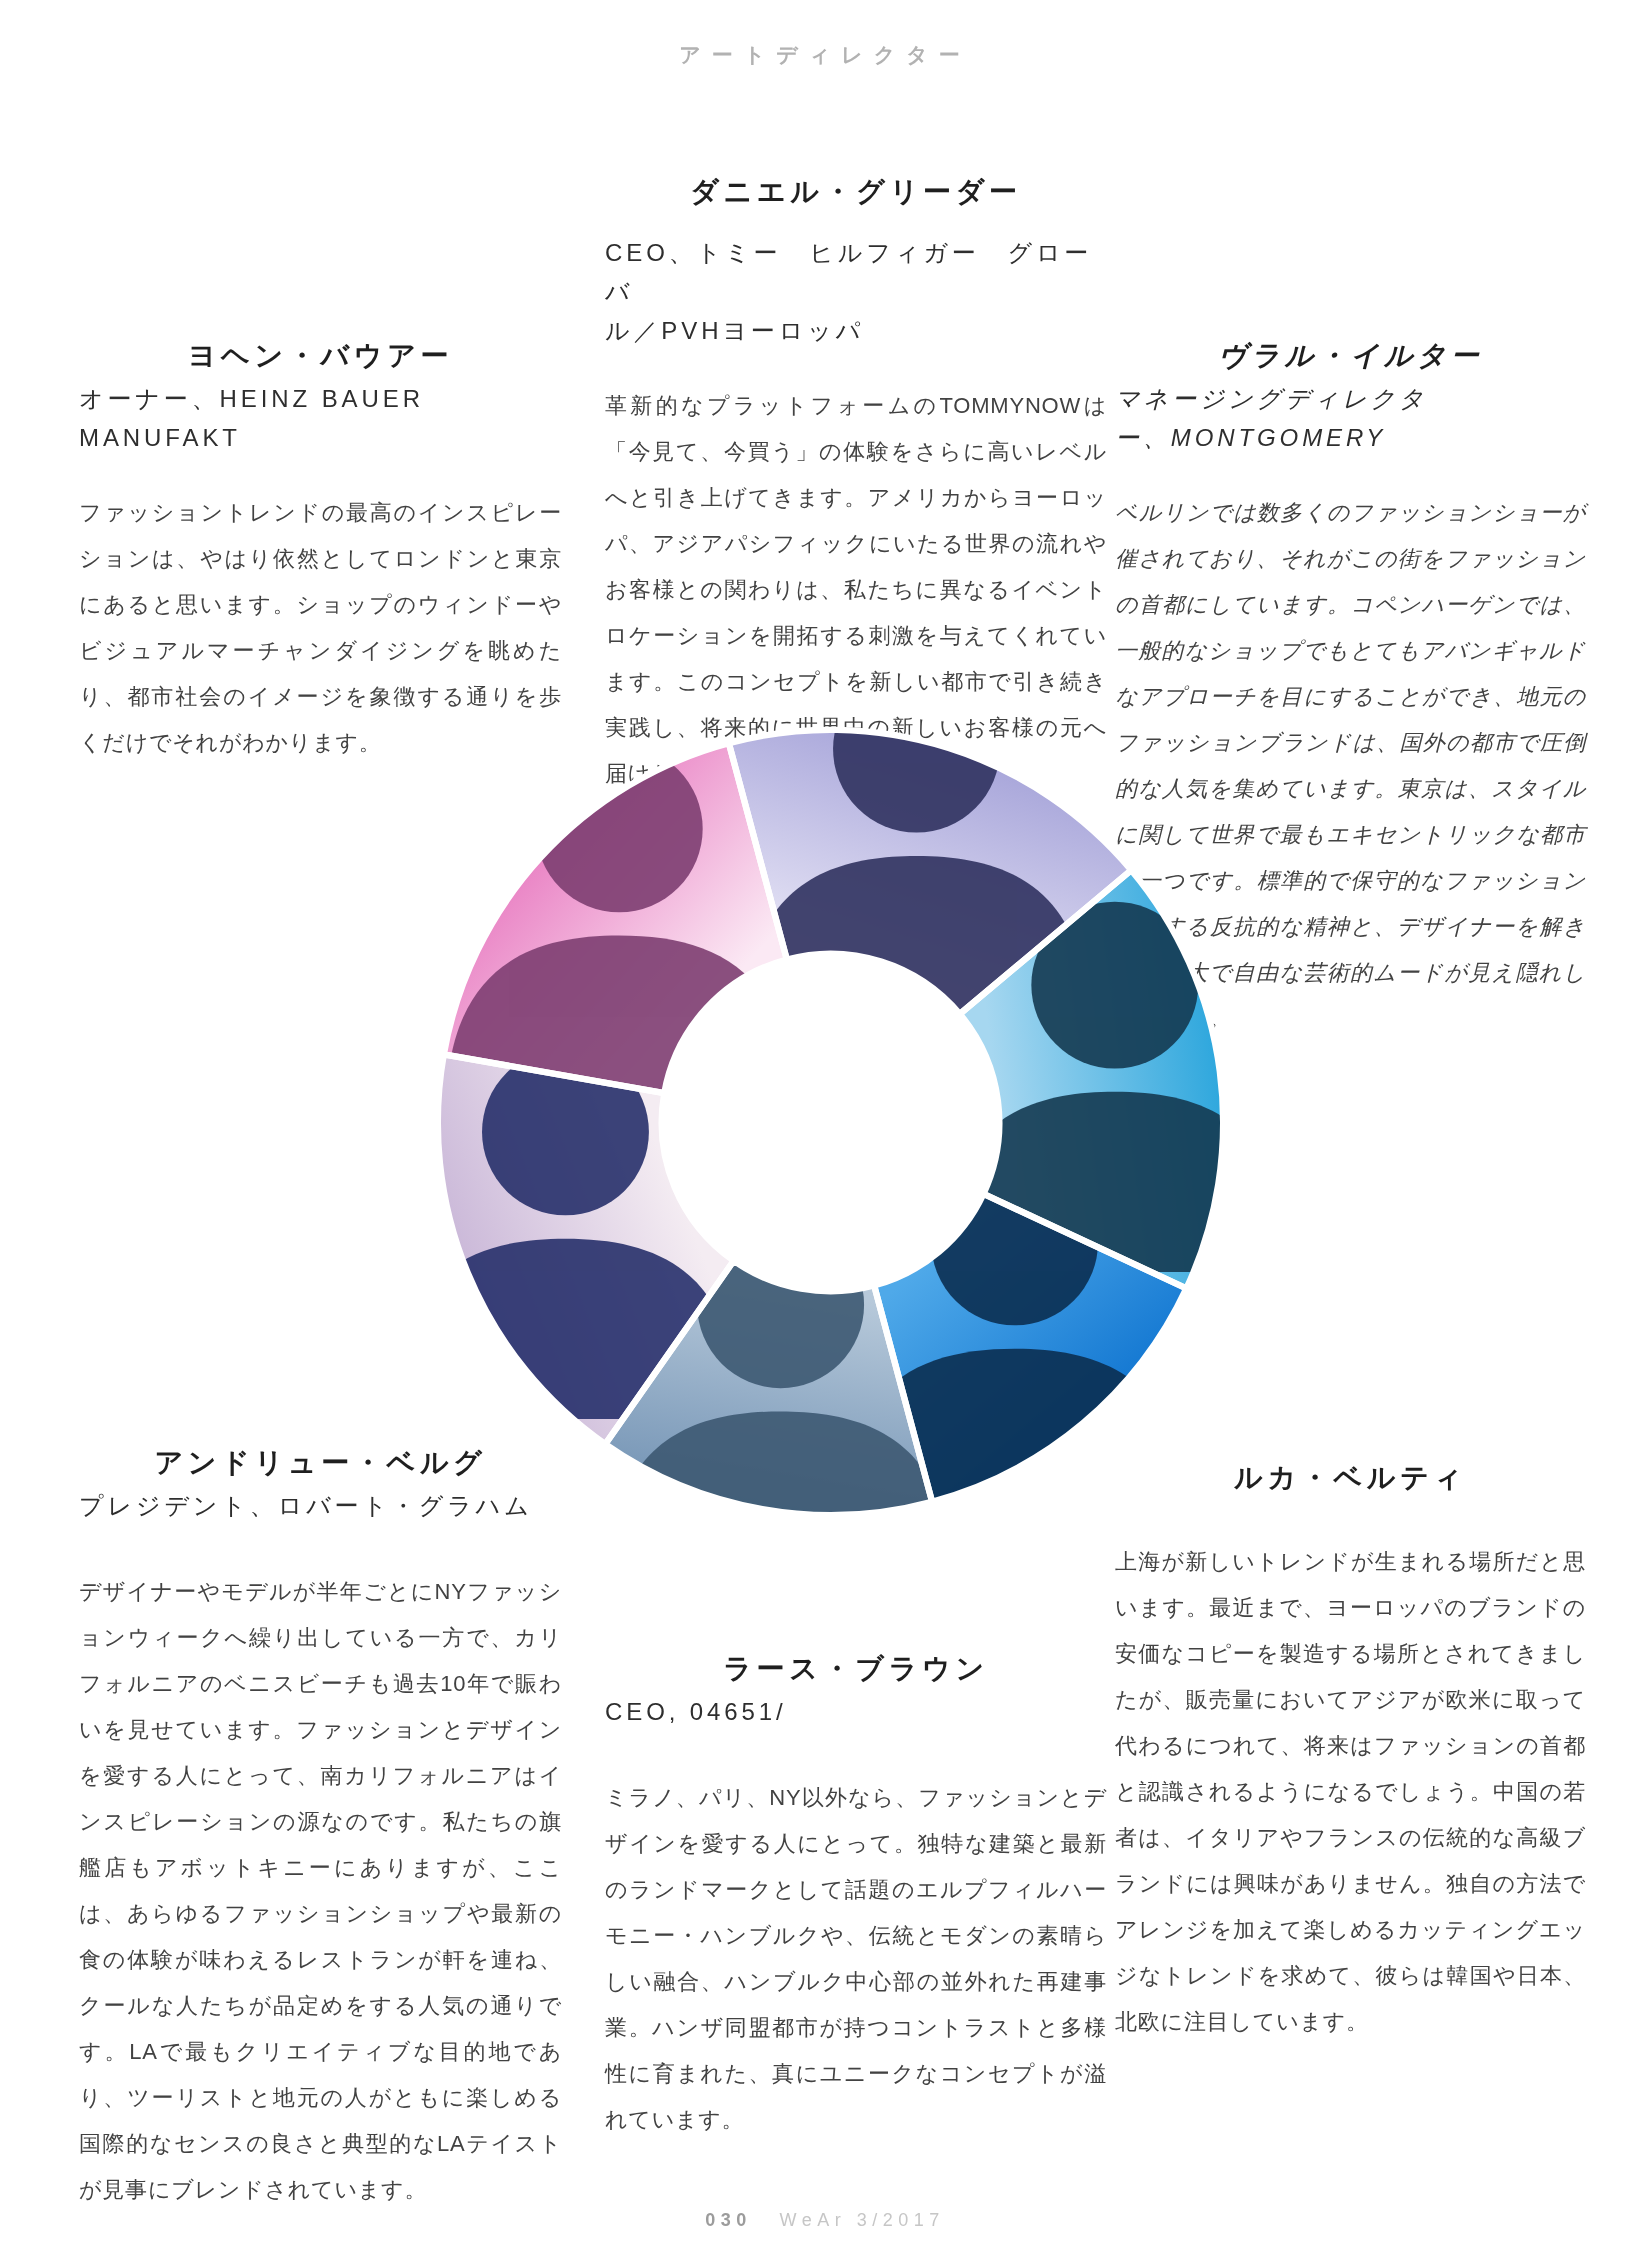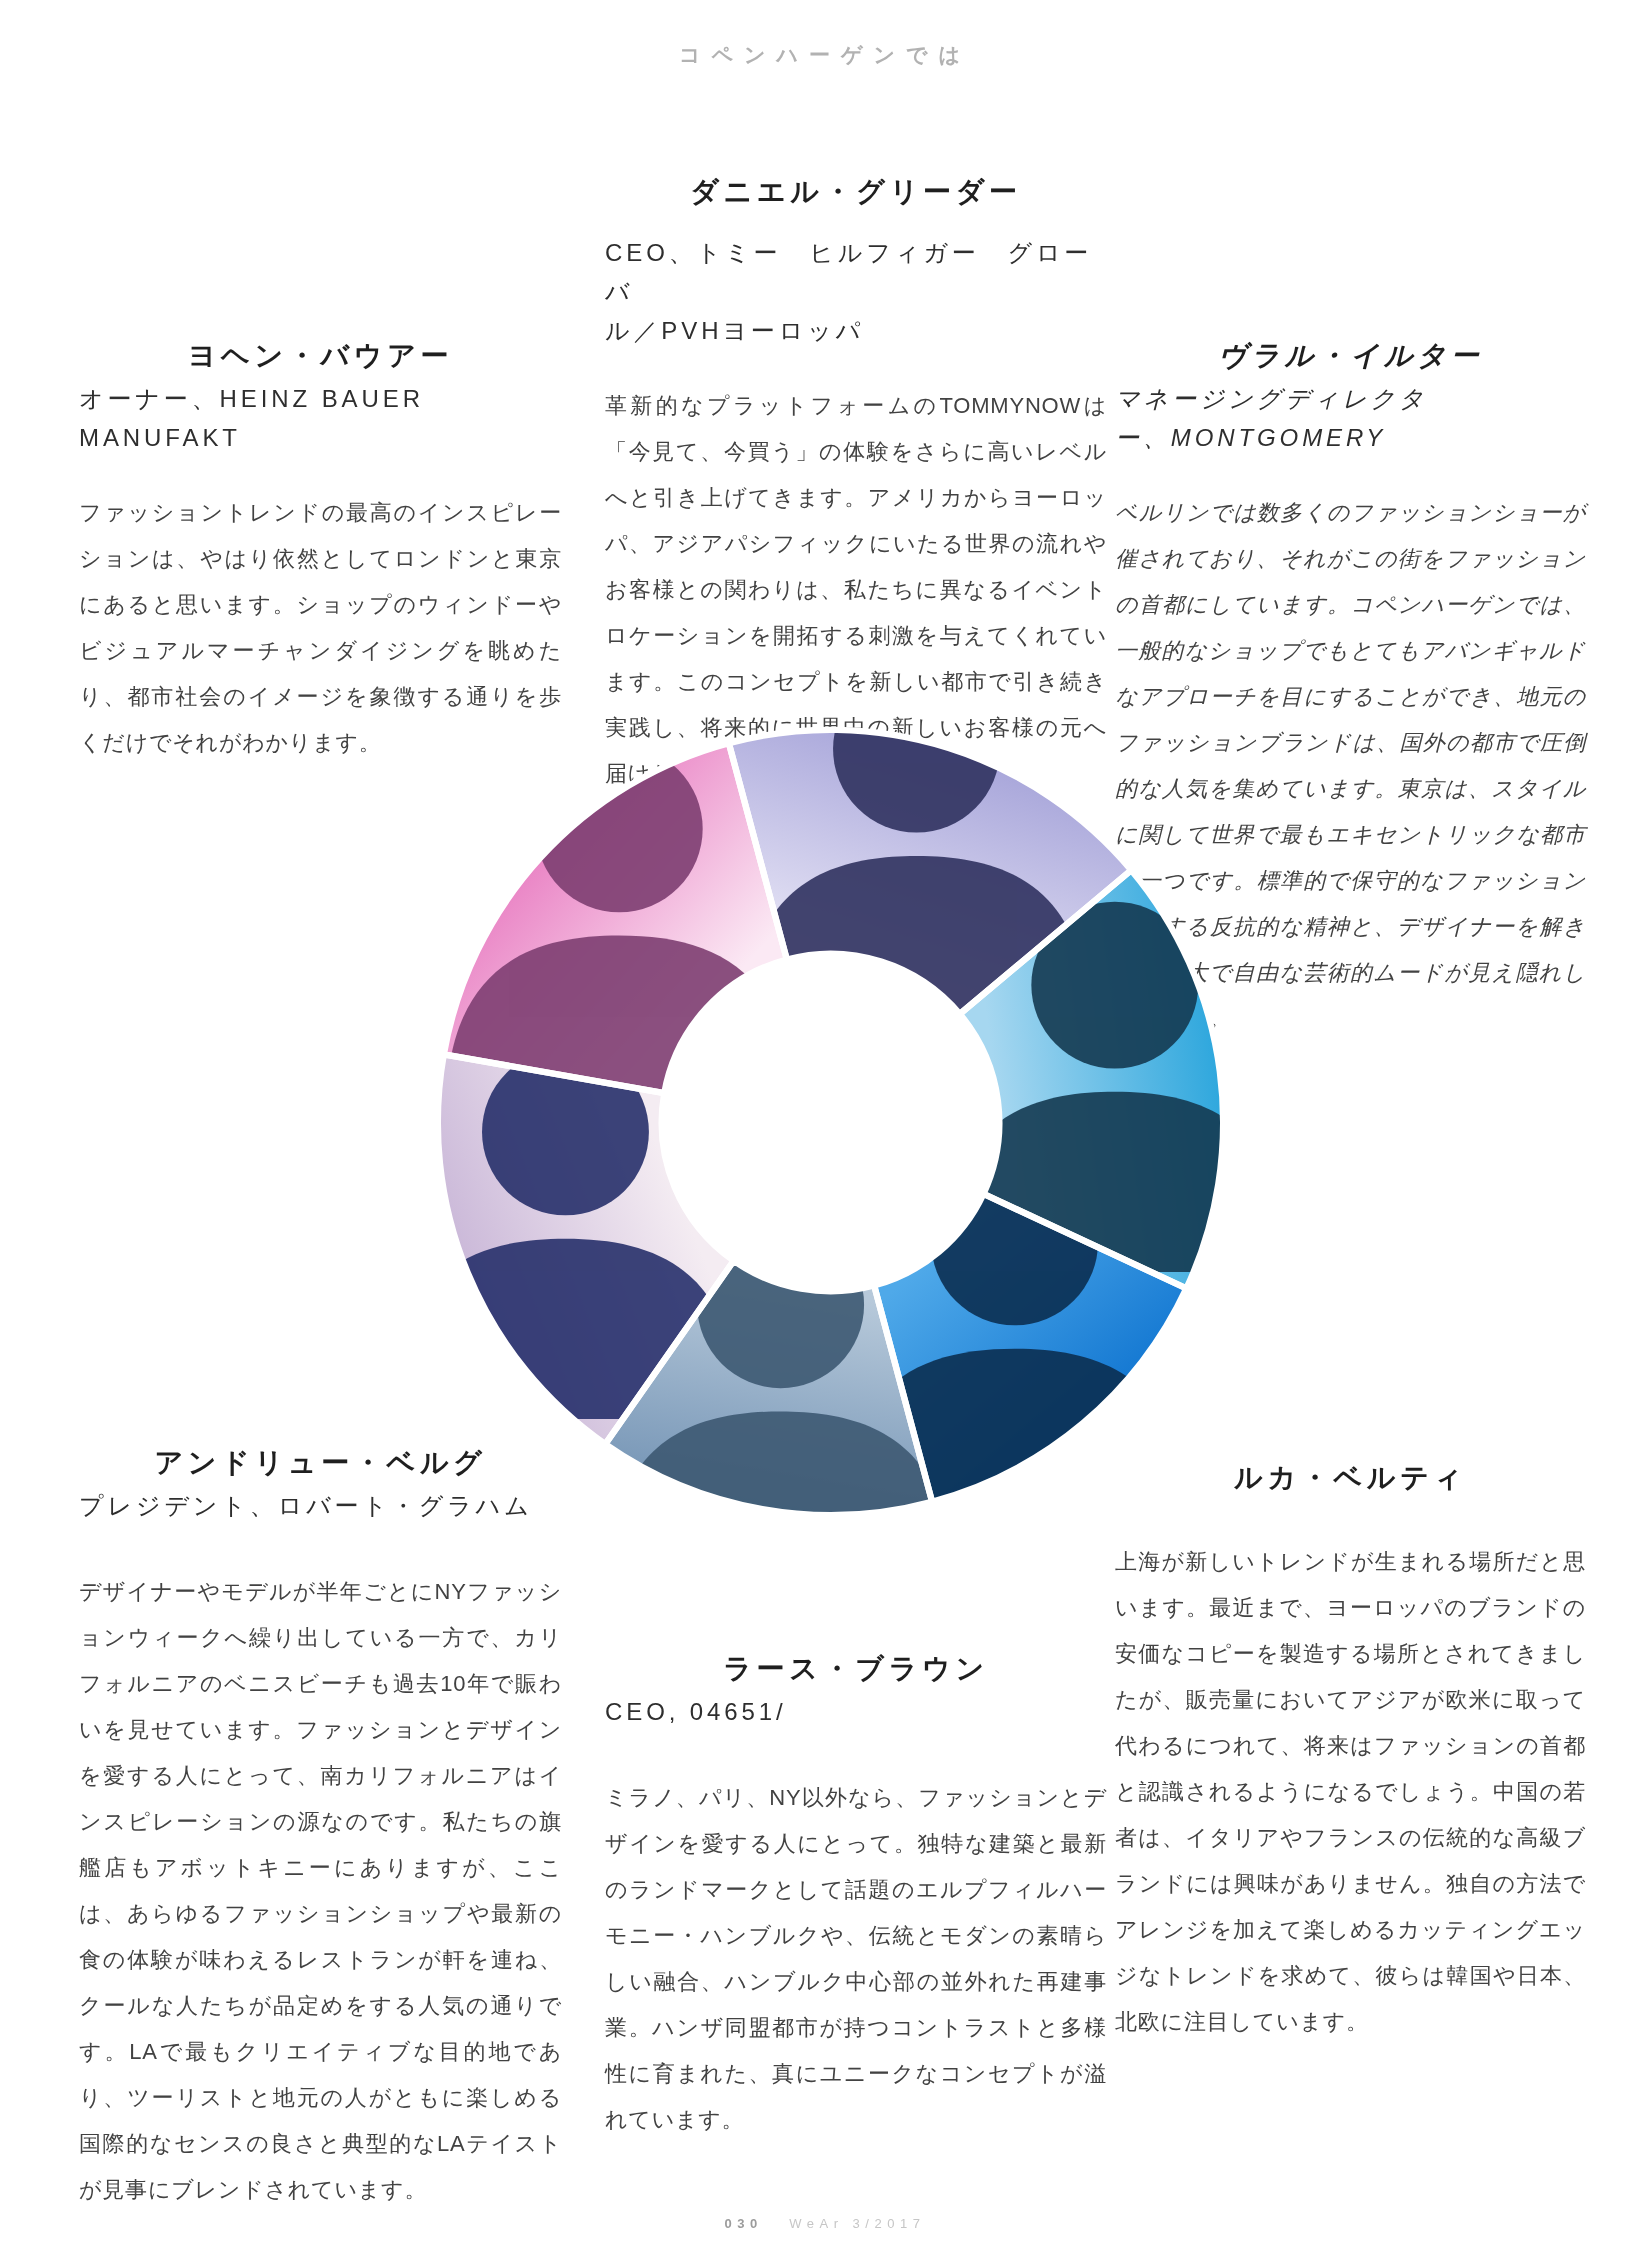--- a/index.html
+++ b/index.html
@@ -23,31 +23,31 @@
   .pos-daniel{left:605px;top:174px;width:502px;}
   .pos-vural{left:1115px;top:338px;width:471px;font-style:italic;}
   .pos-andrew{left:79px;top:1445px;width:483px;}
   .pos-lars{left:605px;top:1651px;width:502px;}
   .pos-luca{left:1115px;top:1460px;width:471px;}
 
   .donut-wrap{position:absolute;left:430px;top:722px;width:801px;height:801px;}
   .donut-wrap svg{width:100%;height:100%;display:block;}
 
   .page-footer{position:absolute;bottom:30px;left:0;width:100%;text-align:center;
-               font-size:13px;letter-spacing:5.5px;}
+               font-size:18px;letter-spacing:5.5px;}
   .footer-num{font-weight:700;color:#9c9c9c;margin-right:17.3px;}
   .footer-issue{font-weight:400;color:#c6c6c6;}
 </style>
 </head>
 <body>
 
 <div class="page">
 
   <div class="page-header">
-    <span class="header-title">コペンハーゲンでは</span>
+    <span class="header-title">アートディレクター</span>
   </div>
 
   <div class="profile pos-daniel">
     <div class="name">ダニエル・グリーダー</div>
     <div class="title left">CEO、トミー　ヒルフィガー　グローバ
 ル／PVHヨーロッパ</div>
     <div class="body">革新的なプラットフォームのTOMMYNOWは「今見て、今買う」の体験をさらに高いレベルへと引き上げてきます。アメリカからヨーロッパ、アジアパシフィックにいたる世界の流れやお客様との関わりは、私たちに異なるイベントロケーションを開拓する刺激を与えてくれています。このコンセプトを新しい都市で引き続き実践し、将来的に世界中の新しいお客様の元へ届けたいと考えています。</div>
   </div>
 
   <div class="profile pos-jochen">

